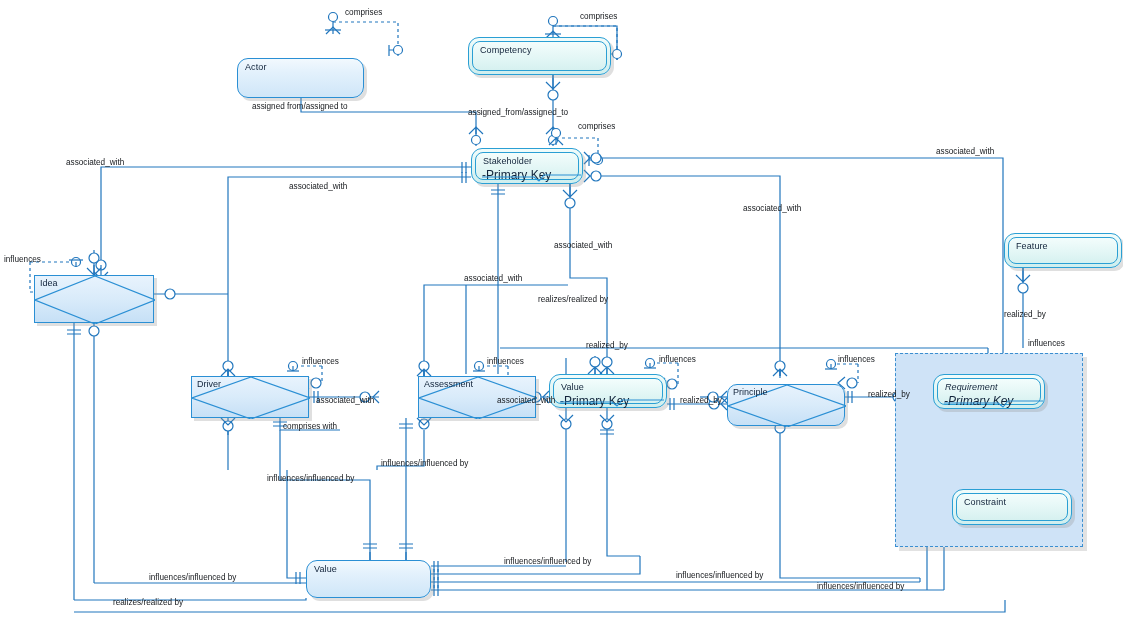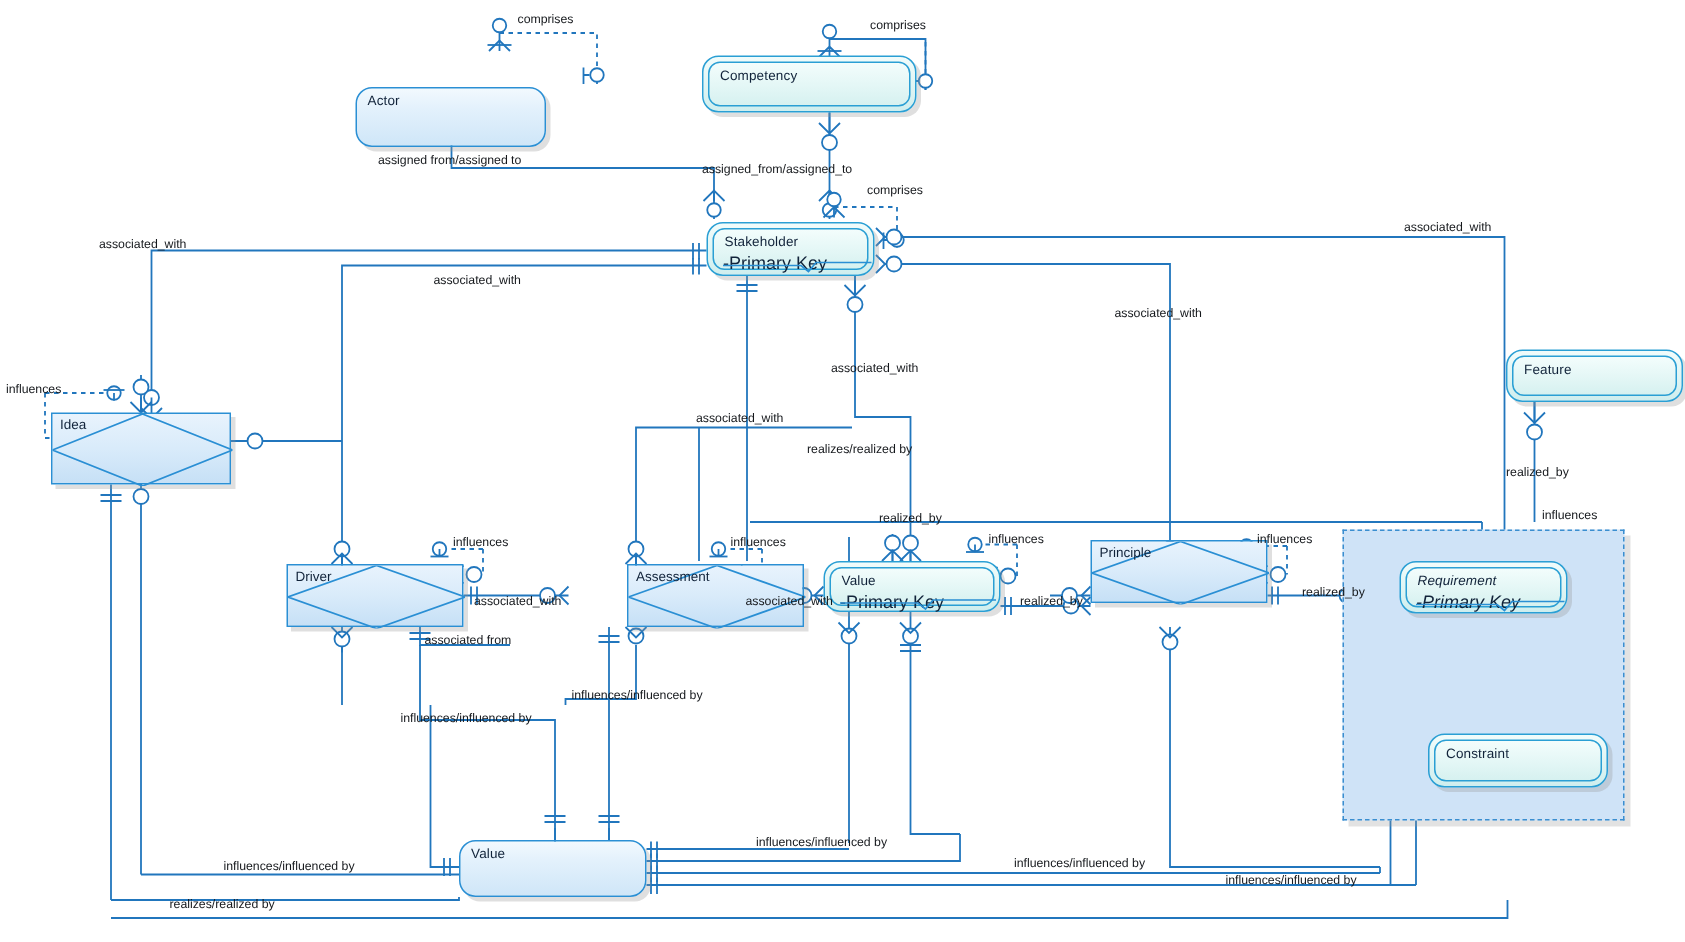--- a/index.html
+++ b/index.html
@@ -328,21 +328,21 @@
     </svg>
   </div>
 
   <div class="node rel" style="left:379px;top:376px;width:118px;height:42px;margin-left:39px;">
     <span class="rel-title">Assessment</span>
     <svg width="118" height="42" style="position:absolute;left:0;top:0;">
       <polygon points="0,21 59,0 118,21 59,42" fill="none" stroke="#2a8fd4" stroke-width="1.2"></polygon>
     </svg>
   </div>
 
-  <div class="node rel" style="left:727px;top:360px;width:118px;height:42px;">
+  <div class="node rel" style="left:727px;top:384px;width:118px;height:42px;border-radius:10px;">
     <span class="rel-title">Principle</span>
     <svg width="118" height="42" style="position:absolute;left:0;top:0;">
       <polygon points="0,21 59,0 118,21 59,42" fill="none" stroke="#2a8fd4" stroke-width="1.2"></polygon>
     </svg>
   </div>
 
   <div class="node ent" style="left:237px;top:32px;width:127px;height:40px;margin-top:26px;">
     <span class="ent-title">Actor</span>
   </div>
 
@@ -415,21 +415,21 @@
   <span class="lbl" style="left:4px;top:255px;">influences</span>
   <span class="lbl" style="left:302px;top:357px;">influences</span>
   <span class="lbl" style="left:487px;top:357px;">influences</span>
   <span class="lbl" style="left:659px;top:355px;">influences</span>
   <span class="lbl" style="left:838px;top:355px;">influences</span>
   <span class="lbl" style="left:1028px;top:339px;">influences</span>
   <span class="lbl" style="left:316px;top:396px;">associated_with</span>
   <span class="lbl" style="left:497px;top:396px;">associated_with</span>
   <span class="lbl" style="left:680px;top:396px;">realized_by</span>
   <span class="lbl" style="left:868px;top:390px;">realized_by</span>
-  <span class="lbl" style="left:283px;top:422px;">associated from</span>
+  <span class="lbl" style="left:283px;top:422px;">comprises with</span>
   <span class="lbl" style="left:267px;top:474px;">influences/influenced by</span>
   <span class="lbl" style="left:381px;top:459px;">influences/influenced by</span>
   <span class="lbl" style="left:504px;top:557px;">influences/influenced by</span>
   <span class="lbl" style="left:676px;top:571px;">influences/influenced by</span>
   <span class="lbl" style="left:817px;top:582px;">influences/influenced by</span>
   <span class="lbl" style="left:149px;top:573px;">influences/influenced by</span>
   <span class="lbl" style="left:113px;top:598px;">realizes/realized by</span>
 
 </div>
 

